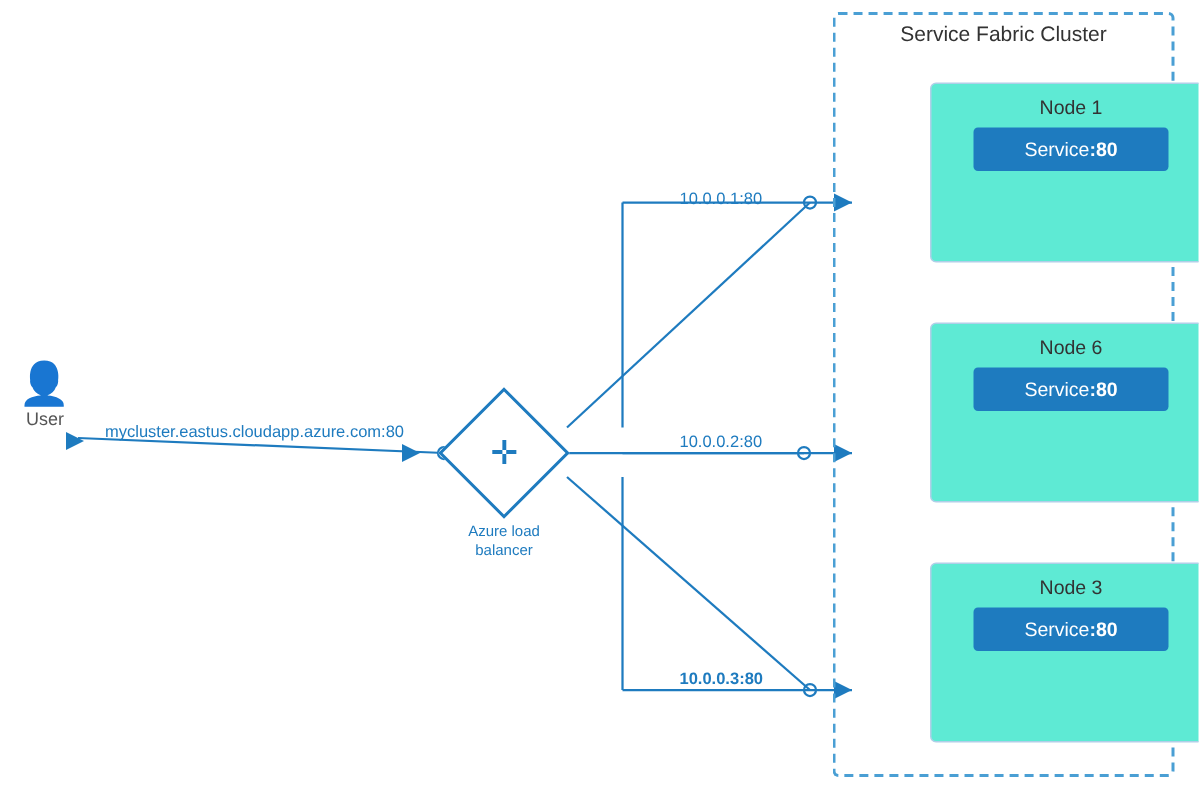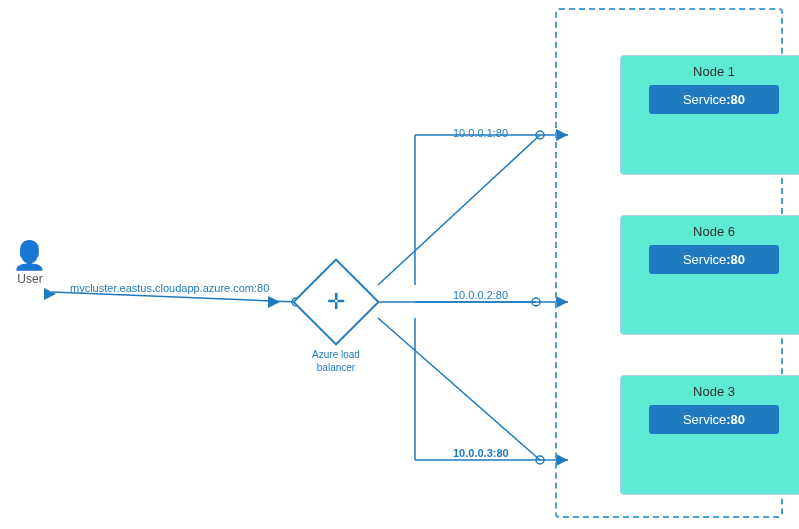--- a/index.html
+++ b/index.html
@@ -205,20 +205,21 @@
   <div class="lb-box">
     <div class="lb-diamond">
       <span class="lb-diamond-inner">✛</span>
     </div>
   </div>
   <div class="lb-label">
     <span>Azure load<br>balancer</span>
   </div>
 
   <div class="cluster-box"></div>
+  <div class="cluster-label">Service Fabric Cluster</div>
 
   <div class="node-box node1">
     <div class="node-title">Node 1</div>
     <div class="service-btn">
       <span class="svc-label">Service</span>
       <span class="svc-port">:80</span>
     </div>
   </div>
 
   <div class="node-box node2">

